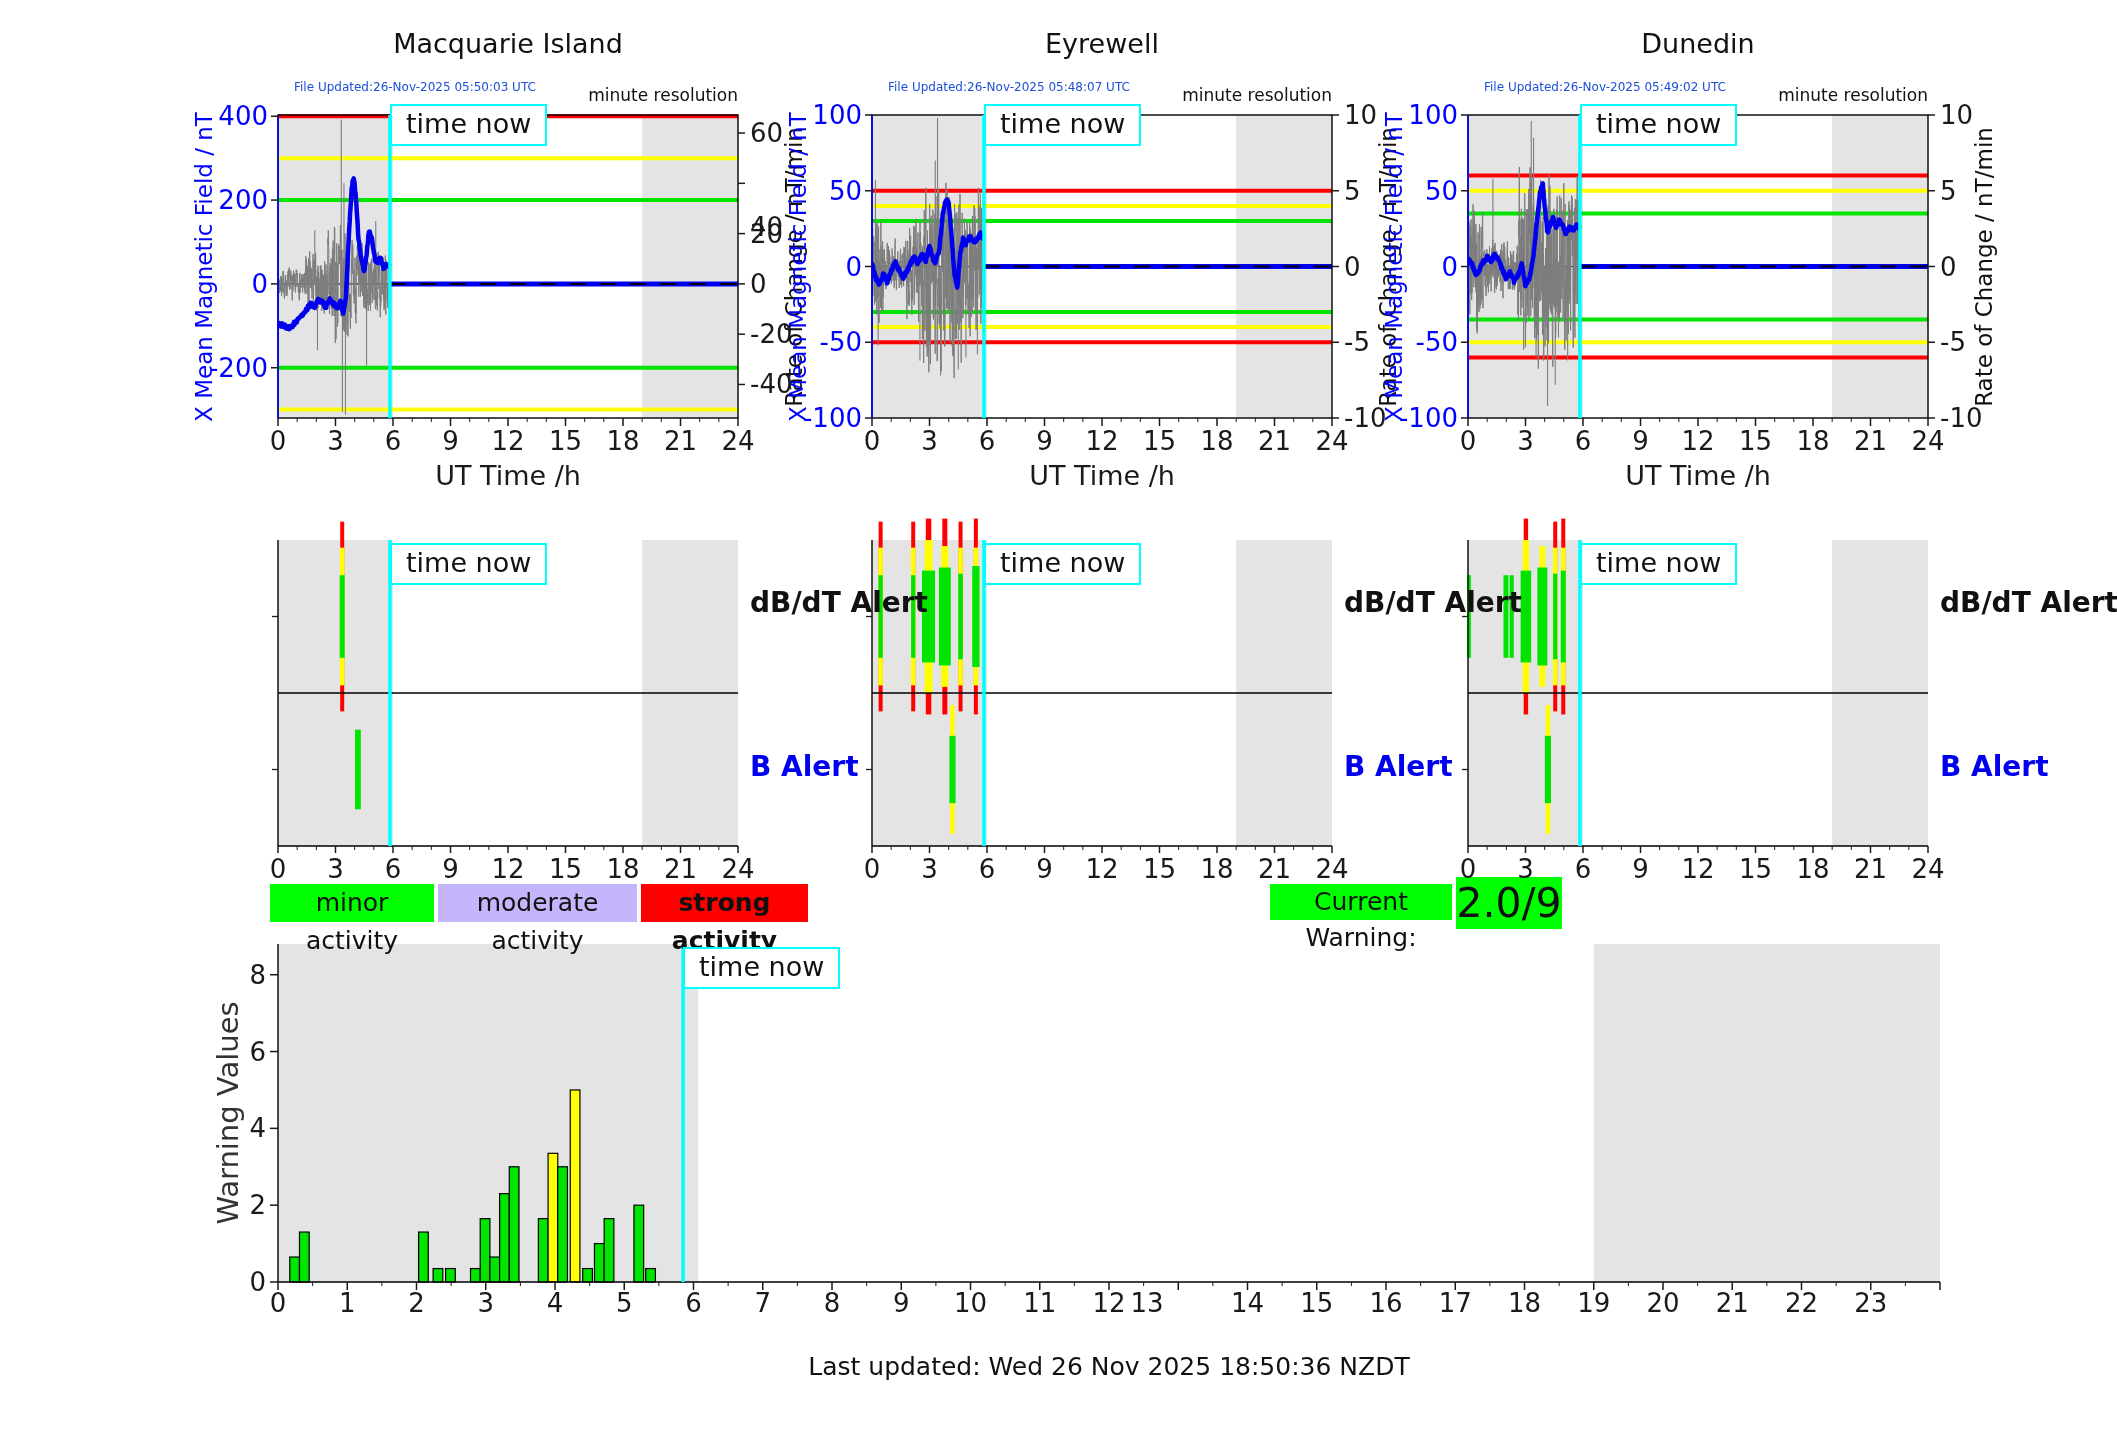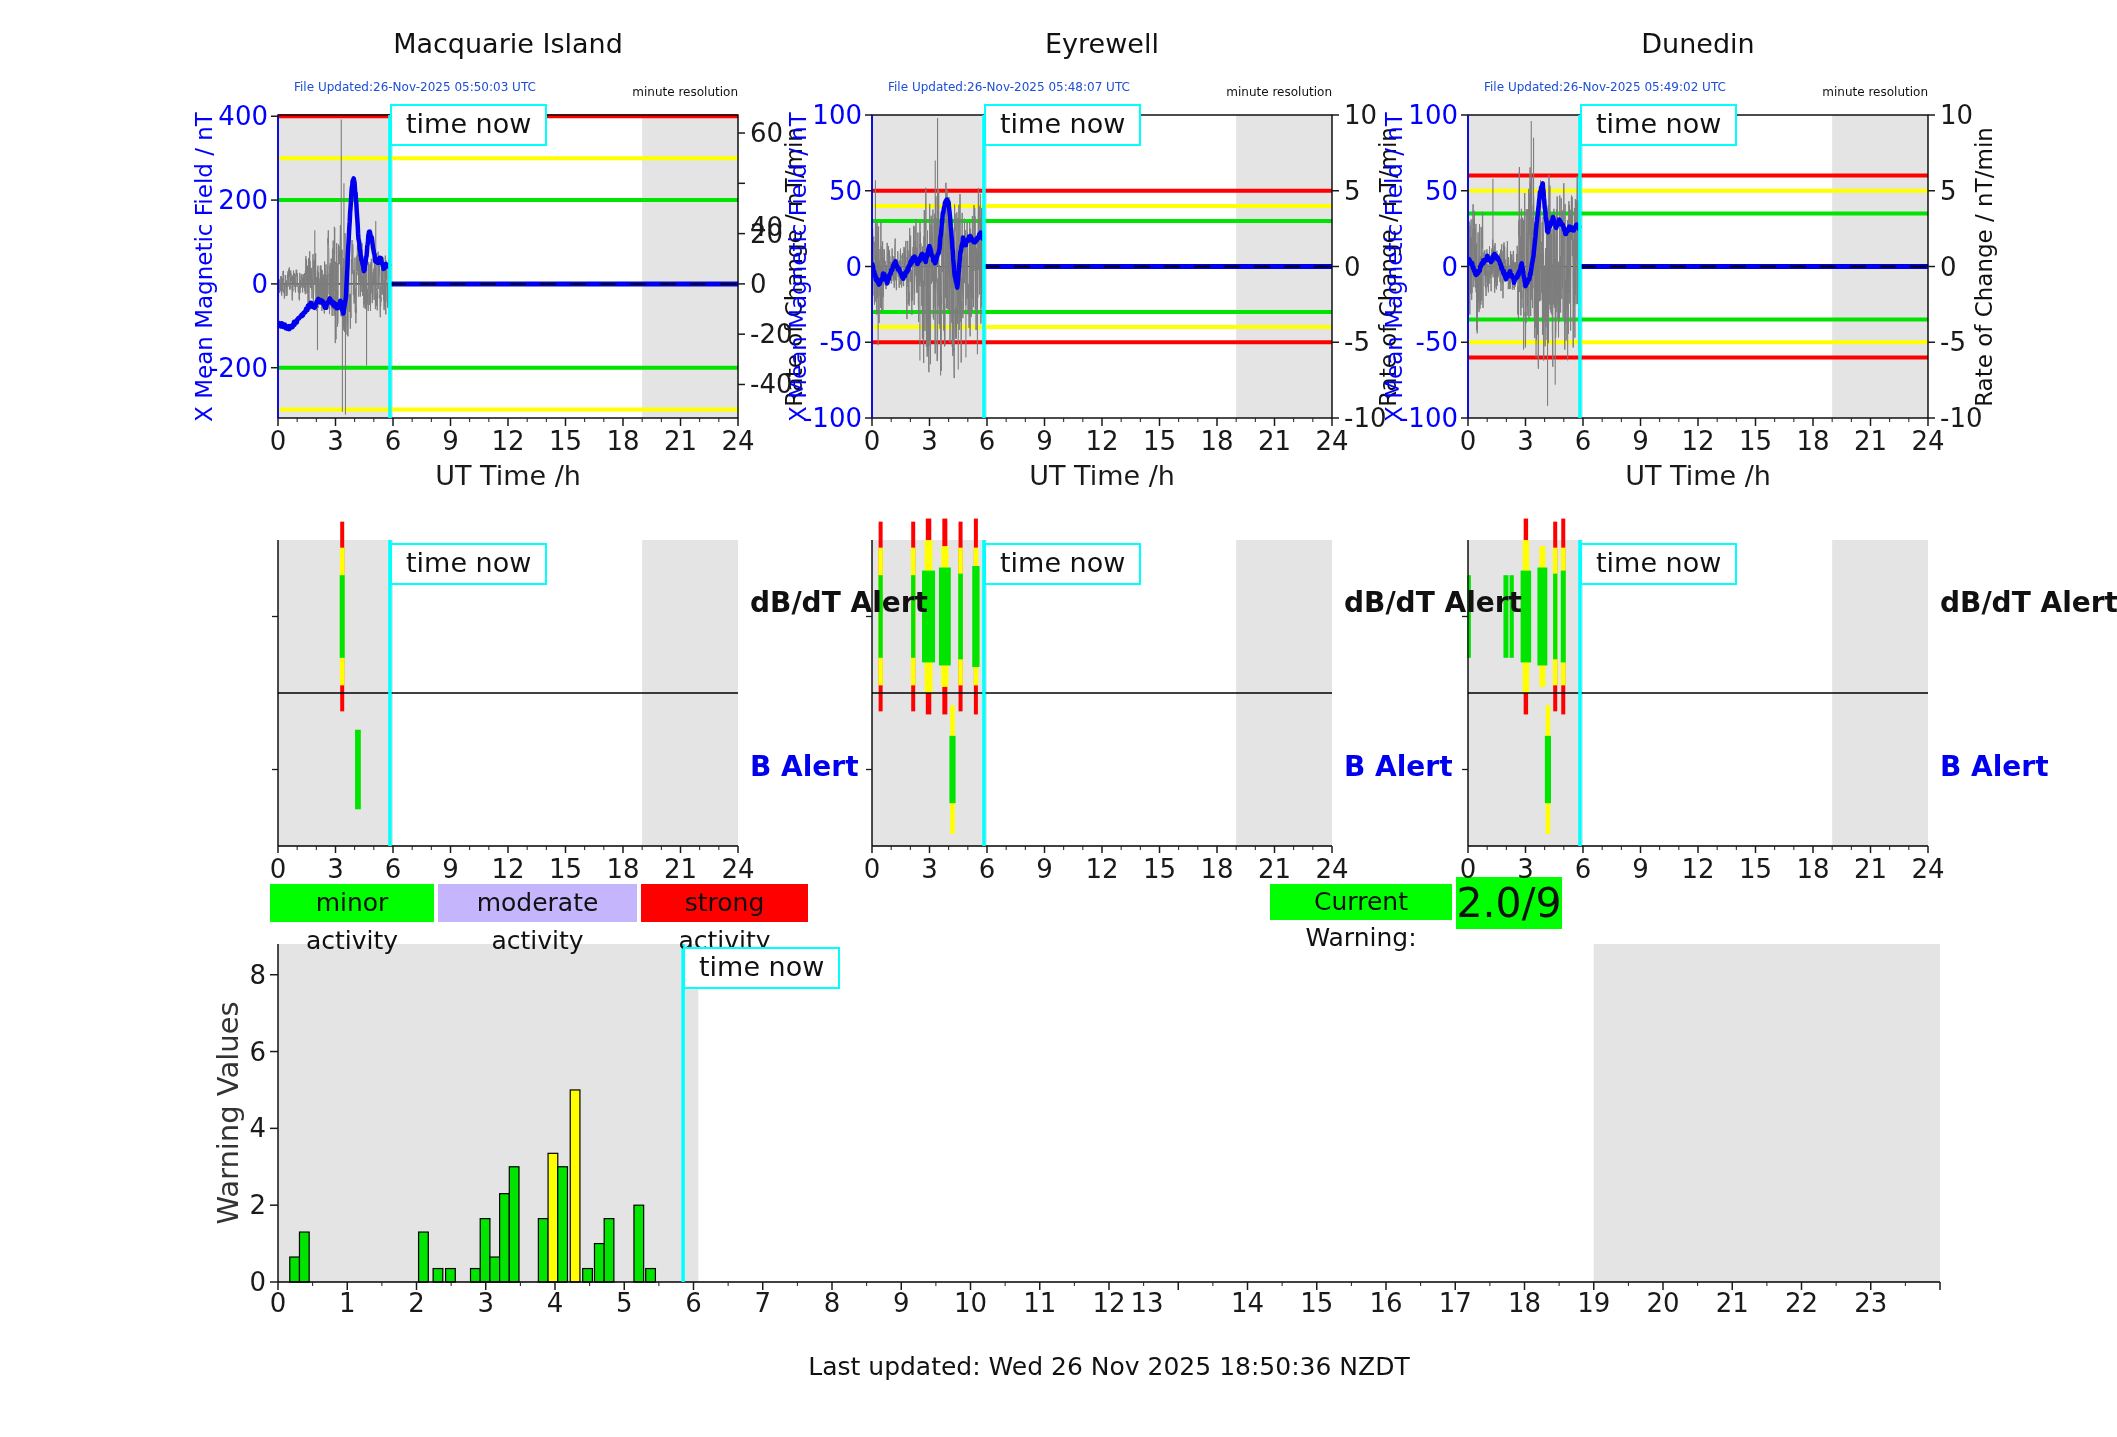--- a/index.html
+++ b/index.html
@@ -2,21 +2,21 @@
 <html><head>
 <meta charset="utf-8">
 <style>
   html,body{margin:0;padding:0;background:#ffffff;}
   body{width:2117px;height:1437px;position:relative;font-family:"DejaVu Sans",sans-serif;overflow:hidden;}
   #stage{position:absolute;left:0;top:0;width:2117px;height:1437px;}
   #plot-svg{position:absolute;left:0;top:0;}
   .abs{position:absolute;white-space:nowrap;}
   .title{font-size:27px;color:#111;text-align:center;}
   .filetxt{font-size:12px;color:#1d4ed8;margin-left:12px;}
-  .minres{font-size:12px;color:#111;text-align:right;}
+  .minres{font-size:17px;color:#111;text-align:right;}
   .rot{transform:translate(-50%,-50%) rotate(-90deg);}
   .ylab{font-size:23px;}
   .blue{color:#0000ff;}
   .black{color:#111;}
   .timenow{position:absolute;background:#ffffff;border:2px solid #00ffff;color:#111;
            font-size:27px;padding:2px 14px 5px 14px;z-index:5;}
   .alertlab{font-size:28px;font-weight:bold;color:#111;}
   .alertlab.b{color:#0000ee;}
   .legend-box{position:absolute;height:38px;line-height:38px;text-align:center;
               font-size:25px;color:#111;}
@@ -468,21 +468,21 @@
   <div class="abs minres" style="left:1468px;top:85px;width:460px;">minute resolution</div>
   <div class="abs rot ylab blue" style="left:1394px;top:267px;">X Mean Magnetic Field / nT</div>
   <div class="abs rot ylab black" style="left:1984px;top:267px;">Rate of Change / nT/min</div>
   <div class="timenow" style="left:1580px;top:104px;">time now</div>
   <div class="timenow" style="left:1580px;top:543px;">time now</div>
   <div class="abs alertlab" style="left:1940px;top:586px;">dB/dT Alert</div>
   <div class="abs alertlab b" style="left:1940px;top:750px;">B Alert</div>
 
   <div class="legend-box" style="left:270px;top:884px;width:164px;background:#00ff00;">minor activity</div>
   <div class="legend-box" style="left:438px;top:884px;width:199px;background:#c4b5fd;">moderate activity</div>
-  <div class="legend-box" style="left:641px;top:884px;width:167px;background:#ff0000;">strong activity</div>
+  <div class="legend-box" style="left:641px;top:884px;width:167px;background:#ff0000;font-weight:bold;">strong activity</div>
 
   <div class="warnlab" style="left:1270px;top:884px;width:182px;background:#00ff00;">Current Warning:</div>
   <div class="warnval" style="left:1456px;top:877px;width:106px;background:#00ff00;">2.0/9</div>
 
   <div class="abs rot" style="left:228px;top:1113px;font-size:29px;color:#333;">Warning Values</div>
   <div class="timenow" style="left:683px;top:947px;">time now</div>
   <div class="abs lastupd" style="left:278px;top:1352px;width:1662px;">Last updated: Wed 26 Nov 2025 18:50:36 NZDT</div>
 <div class="ticklab" style="left: 278px; top: 426px; transform: translate(-50%, 0px); font-size: 26px;">0</div>
     <div class="ticklab" style="left: 335.5px; top: 426px; transform: translate(-50%, 0px); font-size: 26px;">3</div>
     <div class="ticklab" style="left: 393px; top: 426px; transform: translate(-50%, 0px); font-size: 26px;">6</div>

